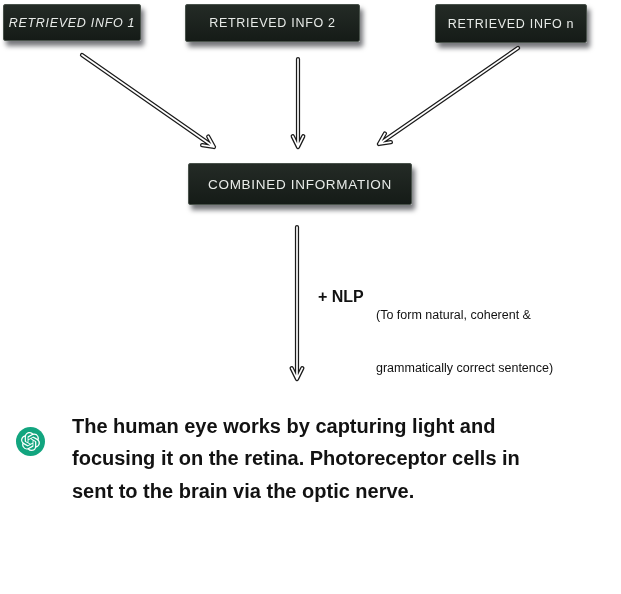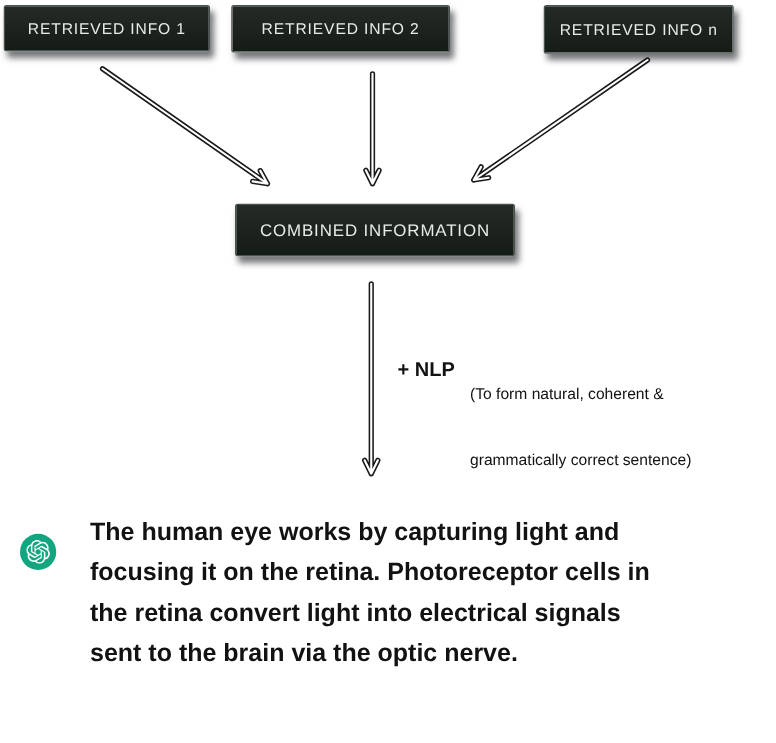--- a/index.html
+++ b/index.html
@@ -26,21 +26,21 @@
     border-radius: 2px;
     box-shadow: 3px 5px 5px rgba(5, 8, 14, 0.55);
     box-sizing: border-box;
   }
   .node-box .box-label {
     color: var(--box-text, #e8ebe8);
     font-size: 12.5px;
     letter-spacing: 0.7px;
     white-space: nowrap;
   }
-  #box-retrieved-1 { left: 3px;   top: 4px;   width: 165px; height: 37px; }
+  #box-retrieved-1 { left: 3px;   top: 4px;   width: 138px; height: 37px; font-style: italic; }
   #box-retrieved-2 { left: 185px; top: 4px;   width: 175px; height: 38px; }
   #box-retrieved-n { left: 435px; top: 4px;   width: 152px; height: 39px; }
   #box-combined    { left: 188px; top: 163px; width: 224px; height: 42px; }
   #box-combined .box-label { font-size: 13.5px; }
 
   
   #arrows {
     position: absolute;
     left: 0; top: 0;
     width: 621px; height: 594px;
@@ -145,19 +145,18 @@
 
   <div id="chatgpt-logo">
     <svg width="19" height="19" viewBox="0 0 24 24">
       <path fill="#ffffff" d="M22.2819 9.8211a5.9847 5.9847 0 0 0-.5157-4.9108 6.0462 6.0462 0 0 0-6.5098-2.9A6.0651 6.0651 0 0 0 4.9807 4.1818a5.9847 5.9847 0 0 0-3.9977 2.9 6.0462 6.0462 0 0 0 .7427 7.0966 5.98 5.98 0 0 0 .511 4.9107 6.051 6.051 0 0 0 6.5146 2.9001A5.9847 5.9847 0 0 0 13.2599 24a6.0557 6.0557 0 0 0 5.7718-4.2058 5.9894 5.9894 0 0 0 3.9977-2.9001 6.0557 6.0557 0 0 0-.7475-7.073zM13.2599 22.4301a4.4755 4.4755 0 0 1-2.8764-1.0408l.1419-.0804 4.7783-2.7582a.7948.7948 0 0 0 .3927-.6813v-6.7369l2.02 1.1686a.071.071 0 0 1 .038.052v5.5826a4.504 4.504 0 0 1-4.4945 4.4944zm-9.6607-4.1254a4.4708 4.4708 0 0 1-.5346-3.0137l.142.0852 4.783 2.7582a.7712.7712 0 0 0 .7806 0l5.8428-3.3685v2.3324a.0804.0804 0 0 1-.0332.0615L9.74 19.9502a4.4992 4.4992 0 0 1-6.1408-1.6464zM2.3408 7.8956a4.485 4.485 0 0 1 2.3655-1.9728V11.6a.7664.7664 0 0 0 .3879.6765l5.8144 3.3543-2.0201 1.1685a.0757.0757 0 0 1-.071 0l-4.8303-2.7865A4.504 4.504 0 0 1 2.3408 7.8956zm16.5963 3.8558L13.1038 8.364 15.1192 7.2a.0757.0757 0 0 1 .071 0l4.8303 2.7913a4.4944 4.4944 0 0 1-.6765 8.1042v-5.6772a.79.79 0 0 0-.407-.667zm2.0107-3.0231l-.142-.0852-4.7735-2.7818a.7759.7759 0 0 0-.7854 0L9.409 9.2297V6.8974a.0662.0662 0 0 1 .0284-.0615l4.8303-2.7866a4.4992 4.4992 0 0 1 6.6802 4.66zM8.3065 12.863l-2.02-1.1638a.0804.0804 0 0 1-.038-.0567V6.0742a4.4992 4.4992 0 0 1 7.3757-3.4537l-.142.0805L8.704 5.459a.7948.7948 0 0 0-.3927.6813zm1.0976-2.3654l2.602-1.4998 2.6069 1.4998v2.9994l-2.5974 1.4997-2.6067-1.4997Z"></path>
     </svg>
   </div>
 
   <div id="output-sentence">
     <div class="sentence-line">The human eye works by capturing light and</div>
     <div class="sentence-line">focusing it on the retina. Photoreceptor cells in</div>
-    <div class="sentence-line">the retina convert light into electrical signals</div>
     <div class="sentence-line">sent to the brain via the optic nerve.</div>
   </div>
 
   <div id="output-caption">OUTPUT</div>
 
 </div>
 
 </body></html>

